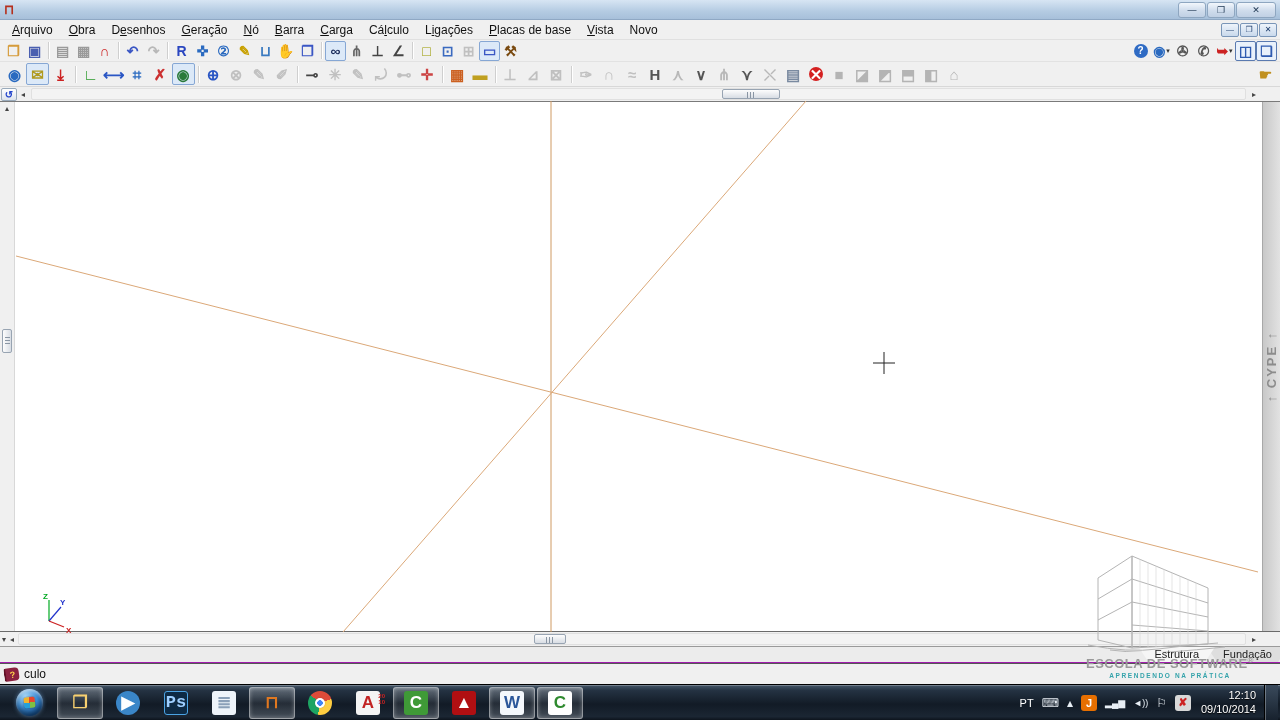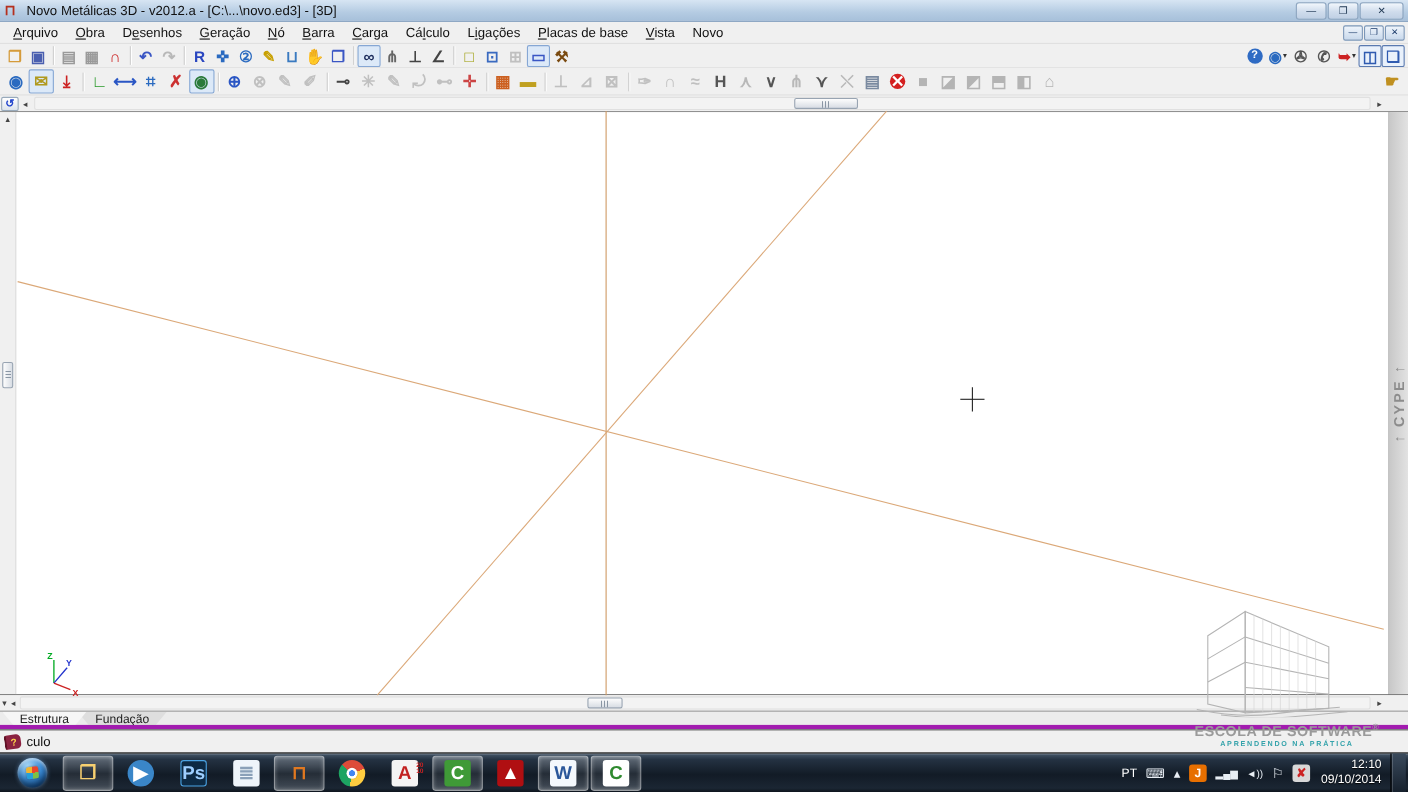--- a/index.html
+++ b/index.html
@@ -58,21 +58,21 @@
   
   .overlay { position:absolute; left:0; top:0; width:1280px; height:720px; pointer-events:none; z-index:3; }
 
   
   .watermark { position:absolute; left:1070px; top:548px; width:200px; z-index:6; pointer-events:none; text-align:center; }
   .wm-title { font-size:13px; font-weight:bold; color:#9a9a9a; letter-spacing:0.5px; white-space:nowrap; }
   .wm-title sup { font-size:8px; }
   .wm-sub { font-size:6.5px; font-weight:bold; color:#35a3ab; letter-spacing:1.6px; margin-top:1px; }
 
   
-  .tabsbar { height:16px; background:#ececec; display:flex; align-items:stretch; padding-left:2px; border-bottom:4px solid #a21caf; }
+  .tabsbar { height:16px; background:#ececec; display:flex; align-items:stretch; padding-left:2px; border-bottom:1px solid #a21caf;justify-content:flex-end; }
   .tab { position:relative; font-size:11px; color:#222; padding:1px 16px 0 16px; clip-path:polygon(0 0,100% 0,calc(100% - 10px) 100%,10px 100%); background:#dedede; margin-right:-8px; filter:drop-shadow(0 0 0.5px #888); }
   .tab.active { background:#f6f6f6; z-index:2; }
 
   
   .statusbar { height:21px; background:#f0f0f0; border-top:1px solid #555; display:flex; align-items:center; padding:0 4px; }
   .book-ico { width:15px; height:13px; background:#8b2240; border-radius:2px 4px 4px 2px; color:#ffd24a; font-size:9px; font-weight:bold; display:flex; align-items:center; justify-content:center; transform:rotate(-8deg); border-left:2px solid #5e1024; margin-right:5px; }
   .status-text { font-size:12px; color:#111; }
 
   
   .taskbar { height:36px; background:linear-gradient(180deg,#46586a 0,#243242 16%,#121b26 55%,#1b2633 90%,#0d141d); border-top:1px solid #000; box-shadow:inset 0 1px 0 rgba(255,255,255,.25); display:flex; align-items:center; padding:0 2px; position:relative; }
@@ -88,21 +88,20 @@
   .tray-item { margin:0 4px; font-size:12px; display:flex; align-items:center; justify-content:center; }
   .tray-box { width:16px; height:16px; border-radius:3px; font-size:11px; font-weight:bold; display:flex; align-items:center; justify-content:center; }
   .clock { text-align:right; font-size:11px; line-height:1.25; color:#fff; margin:0 8px 0 6px; text-shadow:0 1px 1px #000; }
   .show-desktop { width:14px; height:36px; border-left:1px solid #000; box-shadow:inset 1px 0 0 rgba(255,255,255,.3); background:linear-gradient(180deg,#3a4a5c,#16202c); }
 </style>
 </head>
 <body>
 
 <div class="titlebar">
   <span class="app-ico">⊓</span>
-  <span class="title-text">Novo Metálicas 3D - v2012.a - [C:\...\novo.ed3] - [3D]</span>
   <span class="win-btns">
       <span class="wbtn">—</span>
       <span class="wbtn">❐</span>
       <span class="wbtn close">✕</span>
     </span>
 </div>
 
 <div class="menubar">
   <span style="display:flex">
       <span class="menu-item"><u>A</u>rquivo</span>
@@ -411,21 +410,21 @@
       <div class="tbtn" style="width: 52px;">
         <span class="orb"></span>
       </div>
       <div class="tbtn active">
         <span class="ic" style="color: rgb(247, 208, 112); font-size: 17px; width: 24px; height: 24px;">❒</span>
       </div>
       <div class="tbtn">
         <span class="ic" style="color: rgb(255, 255, 255); font-size: 17px; width: 24px; height: 24px; background: rgb(58, 134, 200); border-radius: 50%;">▶</span>
       </div>
       <div class="tbtn">
-        <span class="ic" style="color: rgb(158, 207, 255); font-size: 17px; width: 24px; height: 24px; background: rgb(13, 42, 68); border: 1px solid rgb(75, 163, 227);">Ps</span>
+        <span class="ic" style="color: rgb(158, 207, 255); font-size: 17px; width: 24px; height: 24px; background: rgb(13, 42, 68); border: 1px solid rgb(75, 163, 227); font-family: Liberation Mono, monospace;">Ps</span>
       </div>
       <div class="tbtn">
         <span class="ic" style="color: rgb(138, 160, 184); font-size: 17px; width: 24px; height: 24px; background: rgb(238, 244, 250);">≣</span>
       </div>
       <div class="tbtn active">
         <span class="ic" style="color: rgb(224, 120, 32); font-size: 17px; width: 24px; height: 24px;">⊓</span>
       </div>
       <div class="tbtn">
         <span class="ic-chrome"></span>
       </div>

